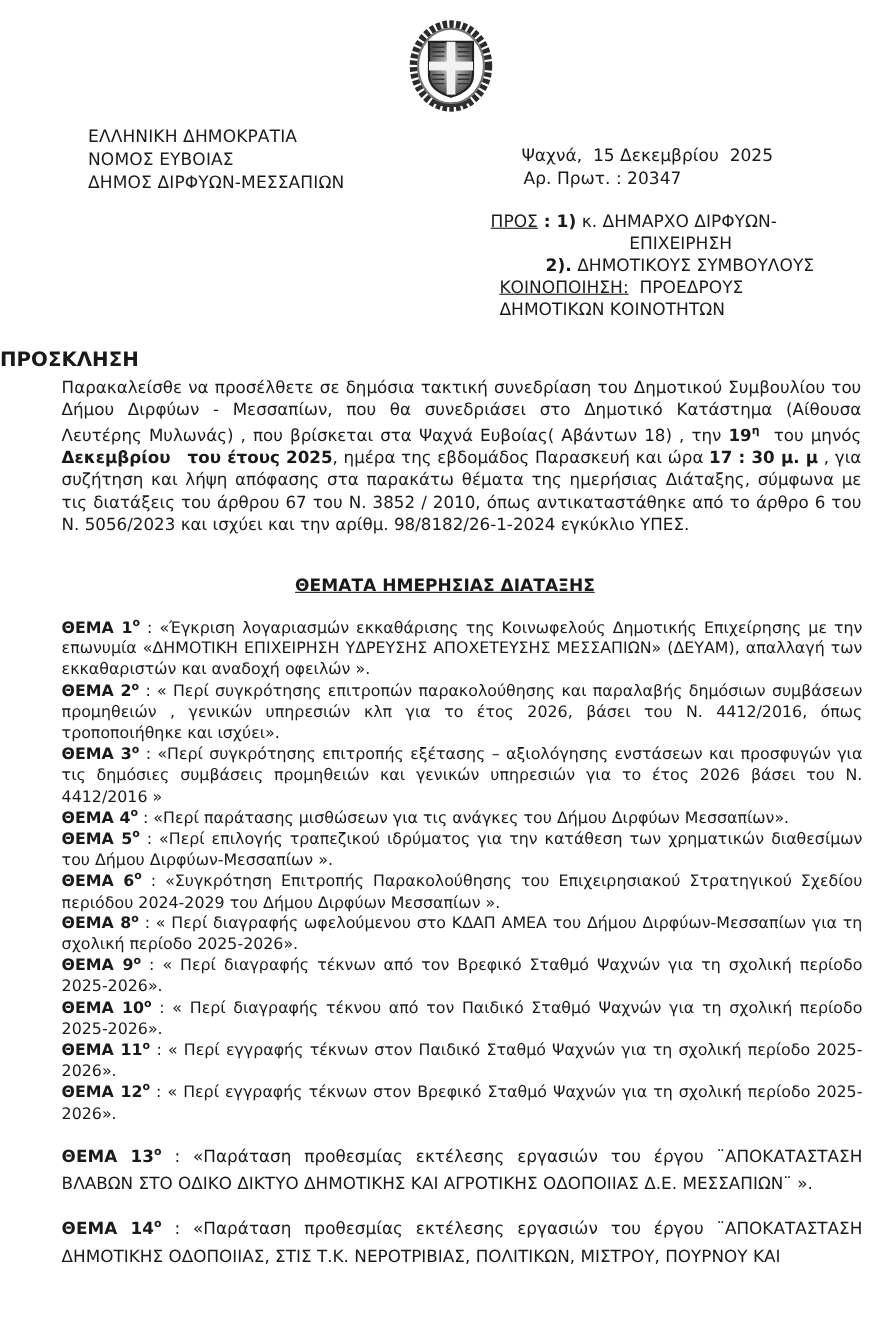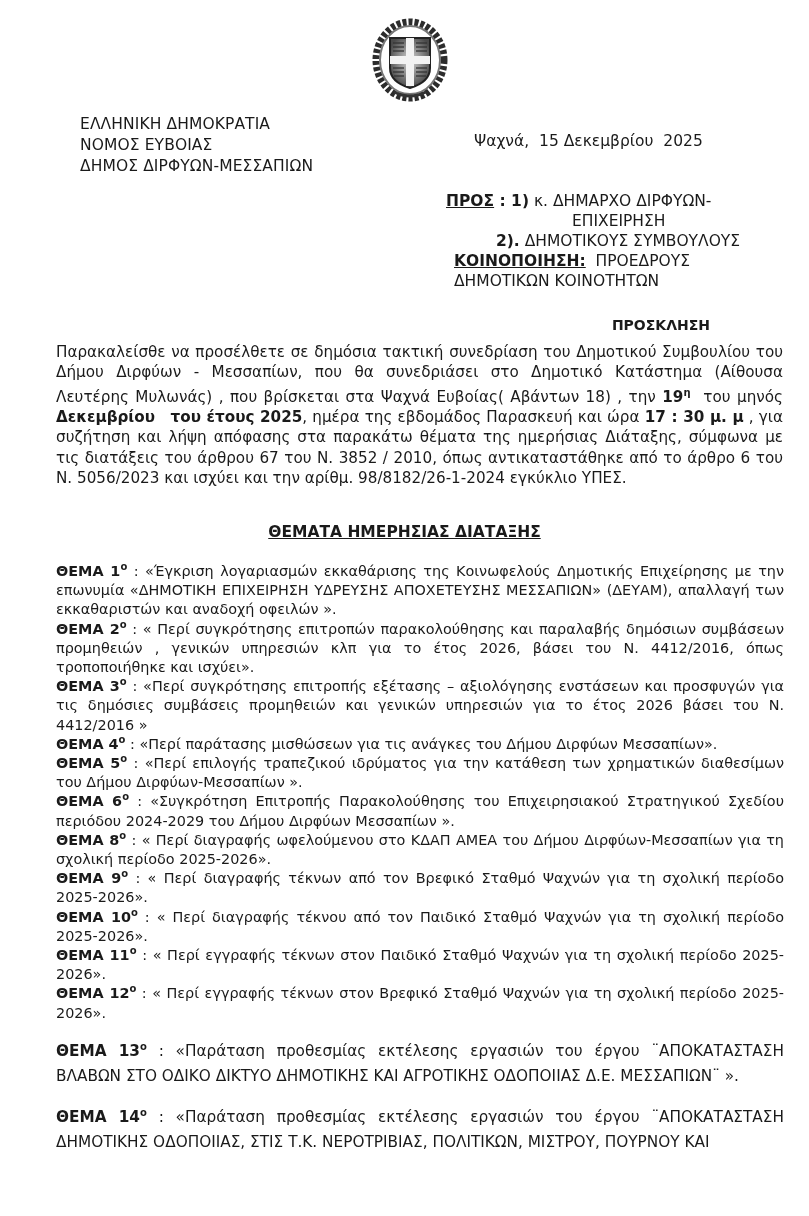--- a/index.html
+++ b/index.html
@@ -6,25 +6,25 @@
     body {
       width: 809px; height: 1216px; position: relative; overflow: hidden;
       font-family: "DejaVu Sans", sans-serif; color: #1a1a1a;
     }
     .emblem { position: absolute; left: 372px; top: 18px; width: 76px; height: 84px; }
     .hdr-left { position: absolute; left: 80px; top: 114px; font-size: 15.5px; line-height: 21px; }
     .hdr-left div { white-space: nowrap; letter-spacing: 0.1px; }
     .hdr-right { position: absolute; left: 448px; top: 131px; font-size: 15.5px; line-height: 21px; margin-left: 26px; }
     .recipients { position: absolute; left: 446px; top: 191px; font-size: 15.5px; line-height: 20px; }
     .recipients .b { font-weight: bold; }
-    .recipients .u { text-decoration: underline; font-weight: bold; }
+    .recipients .u { text-decoration: underline; font-weight: normal; }
     .rline { white-space: nowrap; }
     .ind1 { padding-left: 126px; }
     .ind2 { padding-left: 50px; }
-    .title { position: absolute; left: 0; width: 710px; top: 317px; text-align: right; font-weight: bold; font-size: 14px; }
+    .title { position: absolute; left: 0; width: 710px; top: 317px; text-align: left; font-weight: bold; font-size: 18px; }
     .intro {
       position: absolute; left: 56px; top: 342px; width: 727px;
       font-size: 15.2px; line-height: 20.3px; text-align: justify; text-align-last: left;
     }
     .intro b { font-weight: bold; }
     .agenda-title {
       position: absolute; left: 0; width: 809px; top: 523px; text-align: center;
       font-weight: bold; text-decoration: underline; font-size: 15.5px;
     }
     .items {
@@ -77,20 +77,21 @@
 </div>
 
 <div class="hdr-left">
   <div>ΕΛΛΗΝΙΚΗ ΔΗΜΟΚΡΑΤΙΑ</div>
   <div>ΝΟΜΟΣ ΕΥΒΟΙΑΣ</div>
   <div>ΔΗΜΟΣ ΔΙΡΦΥΩΝ-ΜΕΣΣΑΠΙΩΝ</div>
 </div>
 
 <div class="hdr-right">
   <div style="white-space:pre">Ψαχνά,  15 Δεκεμβρίου  2025</div>
+  <div style="white-space:pre; padding-left:2px">Αρ. Πρωτ. : 20347</div>
 </div>
 
 <div class="recipients">
   <div class="rline">
     <span class="u">ΠΡΟΣ</span><span class="b" style="white-space:pre"> : </span><span class="b">1)</span><span style="white-space:pre"> κ. ΔΗΜΑΡΧΟ ΔΙΡΦΥΩΝ-</span>
   </div>
   <div class="rline ind1">ΕΠΙΧΕΙΡΗΣΗ</div>
   <div class="rline ind2">
     <span class="b">2).</span><span style="white-space:pre"> ΔΗΜΟΤΙΚΟΥΣ ΣΥΜΒΟΥΛΟΥΣ</span>
   </div>

